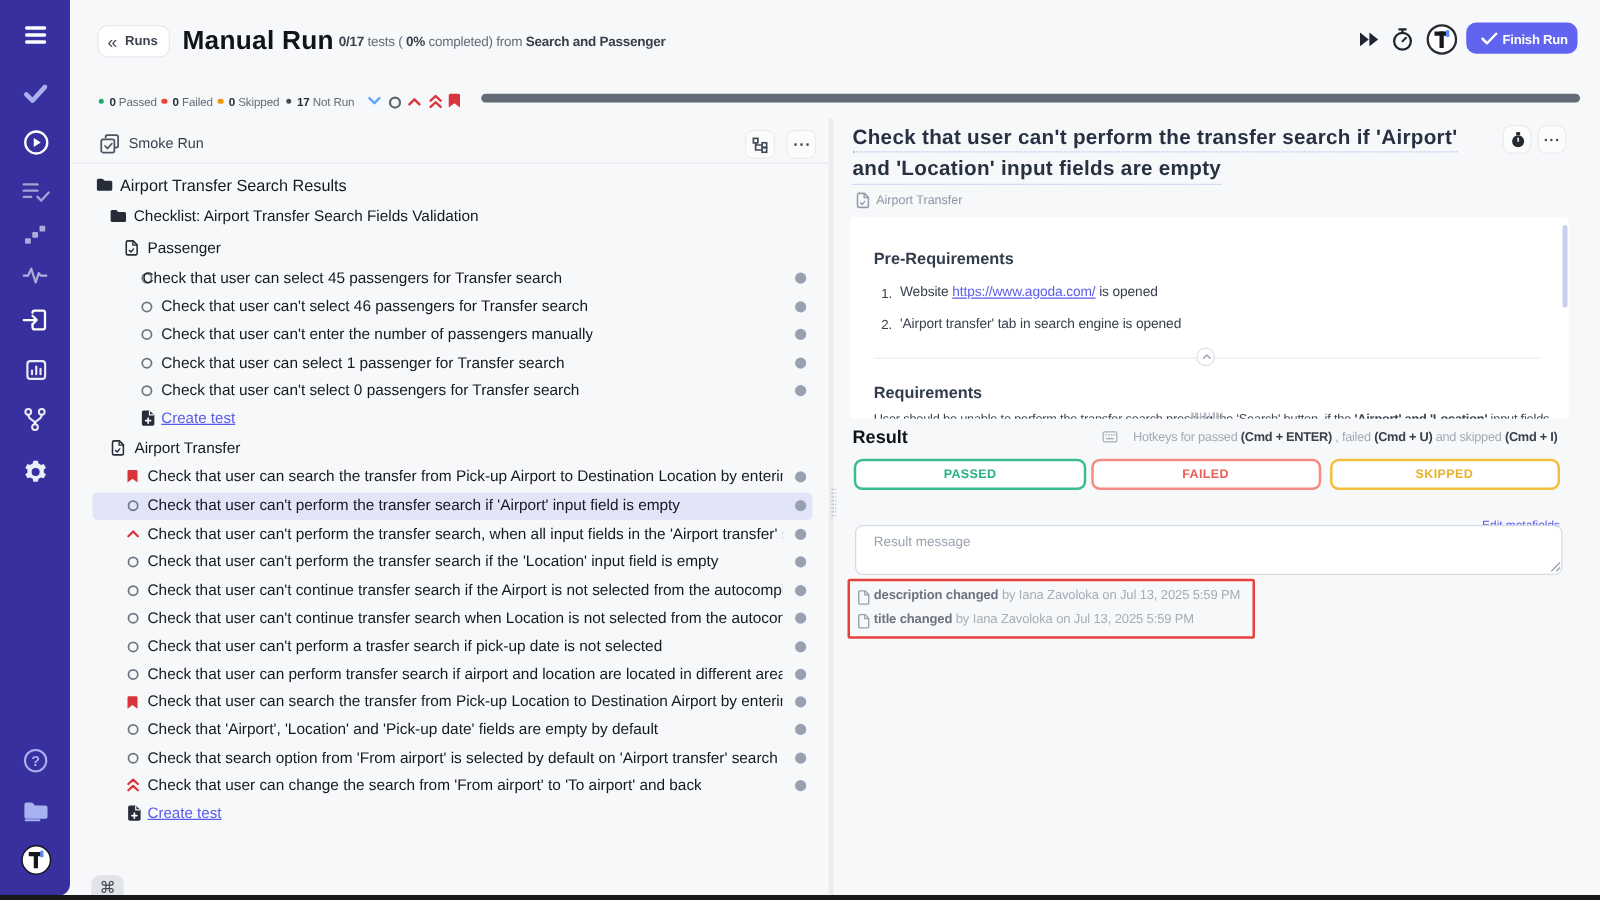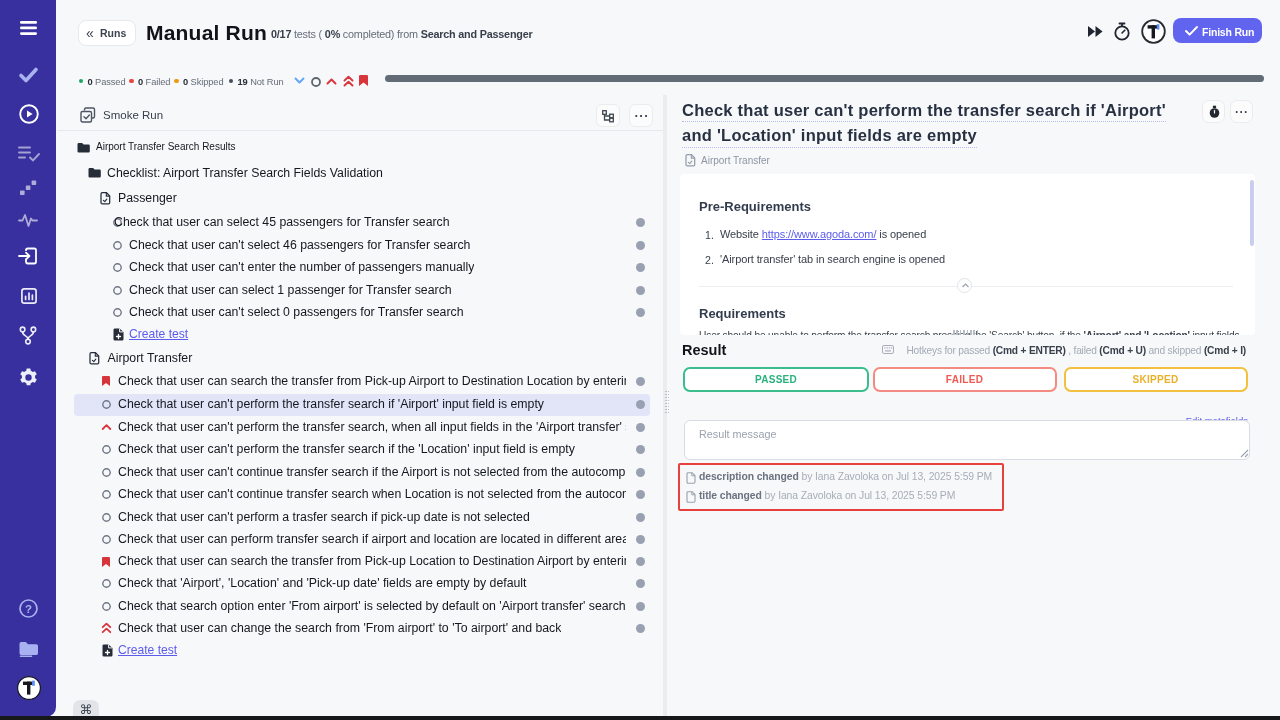--- a/index.html
+++ b/index.html
@@ -105,21 +105,21 @@
     <path d="M1 5 l3.6 3.6 L12 1" stroke="#fff" stroke-width="2" fill="none" stroke-linecap="round" stroke-linejoin="round"></path>
   </svg>
 <div class="abs nw" style="left:1202px;top:26px;font-size:10.5px;font-weight:bold;color:#fff;letter-spacing:-0.2px;">Finish Run</div>
 <div class="abs" style="left:78.8px;top:78.8px;width:4.4px;height:4.4px;border-radius:50%;background:#1da860;"></div>
 <div class="abs" style="left:129.3px;top:78.8px;width:4.4px;height:4.4px;border-radius:50%;background:#e8453c;"></div>
 <div class="abs" style="left:174.3px;top:78.8px;width:4.4px;height:4.4px;border-radius:50%;background:#eb9a0d;"></div>
 <div class="abs" style="left:228.8px;top:78.8px;width:4.4px;height:4.4px;border-radius:50%;background:#434c59;"></div>
 <div class="abs nw" style="left:87.5px;top:76.5px;font-size:9.3px;letter-spacing:-0.1px;color:#646c78;"><b style="color:#272d37;">0</b> Passed</div>
 <div class="abs nw" style="left:138px;top:76.5px;font-size:9.3px;letter-spacing:-0.1px;color:#646c78;"><b style="color:#272d37;">0</b> Failed</div>
 <div class="abs nw" style="left:183px;top:76.5px;font-size:9.3px;letter-spacing:-0.1px;color:#646c78;"><b style="color:#272d37;">0</b> Skipped</div>
-<div class="abs nw" style="left:237.5px;top:76.5px;font-size:9.3px;letter-spacing:-0.1px;color:#646c78;"><b style="color:#272d37;">19</b> Not Run</div>
+<div class="abs nw" style="left:237.5px;top:76.5px;font-size:9.3px;letter-spacing:-0.1px;color:#646c78;"><b style="color:#272d37;">17</b> Not Run</div>
 <svg class="abs" style="left:295px;top:78px;" width="9" height="6">
     <path d="M0.5 0.5 L4.5 4.5 L8.5 0.5" stroke="#62a5f8" stroke-width="1.9" fill="none" stroke-linecap="round" stroke-linejoin="round"></path>
   </svg>
 <svg class="abs" style="left:310.5px;top:76.5px;" width="10" height="10">
     <circle cx="5" cy="5" r="4" stroke="#5f6671" stroke-width="1.8" fill="none"></circle>
   </svg>
 <svg class="abs" style="left:327px;top:78px;" width="9" height="6">
     <path d="M0.5 5.5 L4.5 1.5 L8.5 5.5" stroke="#d8353c" stroke-width="1.9" fill="none" stroke-linecap="round" stroke-linejoin="round"></path>
   </svg>
 <svg class="abs" style="left:343.5px;top:75.5px;" width="9" height="11">
@@ -161,21 +161,21 @@
 <div class="abs" style="left:665px;top:405.5px;width:1.6px;height:1.6px;background:#b9bfc9;"></div>
 <div class="abs" style="left:667.6px;top:405.5px;width:1.6px;height:1.6px;background:#b9bfc9;"></div>
 <div class="abs" style="left:665px;top:408.5px;width:1.6px;height:1.6px;background:#b9bfc9;"></div>
 <div class="abs" style="left:667.6px;top:408.5px;width:1.6px;height:1.6px;background:#b9bfc9;"></div>
 <div class="abs" style="left:665px;top:411.5px;width:1.6px;height:1.6px;background:#b9bfc9;"></div>
 <div class="abs" style="left:667.6px;top:411.5px;width:1.6px;height:1.6px;background:#b9bfc9;"></div>
 <div class="abs" style="left:74px;top:393.5px;width:576px;height:22px;background:#e2e5f8;border-radius:4px;"></div>
 <svg class="abs" style="left:77px;top:142.2px;" width="13" height="11.5">
     <path fill="#262d38" d="M0.5 2.2 Q0.5 1 1.7 1 h3.4 l1.5 1.6 h5 Q12.8 2.6 12.8 3.8 v5.5 q0 1.2-1.2 1.2 H1.7 Q0.5 10.5 0.5 9.3 z"></path>
   </svg>
-<div class="abs nw" style="left:96px;top:140.8px;font-size:10px;color:#14181f;">Airport Transfer Search Results</div>
+<div class="abs nw" style="left:96px;top:140.8px;font-size:13px;color:#14181f;">Airport Transfer Search Results</div>
 <svg class="abs" style="left:88px;top:167.2px;" width="13" height="11.5">
     <path fill="#262d38" d="M0.5 2.2 Q0.5 1 1.7 1 h3.4 l1.5 1.6 h5 Q12.8 2.6 12.8 3.8 v5.5 q0 1.2-1.2 1.2 H1.7 Q0.5 10.5 0.5 9.3 z"></path>
   </svg>
 <div class="abs nw" style="left:107px;top:165.8px;font-size:12.3px;color:#14181f;">Checklist: Airport Transfer Search Fields Validation</div>
 <svg class="abs" style="left:99.5px;top:191.8px;" width="10.5" height="12.5">
     <path d="M1 2 Q1 0.7 2.3 0.7 h4.2 L9.7 3.9 v6.8 q0 1.2-1.2 1.2 H2.2 Q1 11.9 1 10.7 z" stroke="#262d38" stroke-width="1.25" fill="none"></path>
     <path d="M6.3 0.9 v3.2 h3.2" stroke="#262d38" stroke-width="1.1" fill="none"></path>
     <path d="M3.4 8.3 l1.4 1.3 2-2.5" stroke="#262d38" stroke-width="1.1" fill="none" stroke-linecap="round" stroke-linejoin="round"></path>
   </svg>
 <div class="abs nw" style="left:118px;top:190.8px;font-size:12.3px;color:#14181f;">Passenger</div>
@@ -262,21 +262,21 @@
 <div class="abs nw" style="left:118px;top:554.3px;max-width:508px;overflow:hidden;font-size:12.3px;color:#14181f;">Check that user can search the transfer from Pick-up Location to Destination Airport by entering</div>
 <div class="abs" style="left:635.5px;top:557.1px;width:9px;height:9px;border-radius:50%;background:#99a0b1;"></div>
 <svg class="abs" style="left:101.5px;top:579.1px;" width="9" height="9">
     <circle cx="4.5" cy="4.5" r="3.7" stroke="#6e7686" stroke-width="1.4" fill="none"></circle>
   </svg>
 <div class="abs nw" style="left:118px;top:576.3px;max-width:508px;overflow:hidden;font-size:12.3px;color:#14181f;">Check that 'Airport', 'Location' and 'Pick-up date' fields are empty by default</div>
 <div class="abs" style="left:635.5px;top:579.1px;width:9px;height:9px;border-radius:50%;background:#99a0b1;"></div>
 <svg class="abs" style="left:101.5px;top:601.6px;" width="9" height="9">
     <circle cx="4.5" cy="4.5" r="3.7" stroke="#6e7686" stroke-width="1.4" fill="none"></circle>
   </svg>
-<div class="abs nw" style="left:118px;top:598.8px;max-width:508px;overflow:hidden;font-size:12.3px;color:#14181f;">Check that search option enter 'From airport' is selected by default on 'Airport transfer' search</div>
+<div class="abs nw" style="left:118px;top:598.8px;max-width:508px;overflow:hidden;font-size:12.3px;color:#14181f;">Check that search option from 'From airport' is selected by default on 'Airport transfer' search</div>
 <div class="abs" style="left:635.5px;top:601.6px;width:9px;height:9px;border-radius:50%;background:#99a0b1;"></div>
 <svg class="abs" style="left:101.5px;top:623.0px;" width="9" height="11">
     <path d="M0.7 4.2 L4.5 0.7 L8.3 4.2 M0.7 9.2 L4.5 5.7 L8.3 9.2" stroke="#d7353c" stroke-width="1.8" fill="none" stroke-linecap="round" stroke-linejoin="round"></path>
   </svg>
 <div class="abs nw" style="left:118px;top:620.8px;max-width:508px;overflow:hidden;font-size:12.3px;color:#14181f;">Check that user can change the search from 'From airport' to 'To airport' and back</div>
 <div class="abs" style="left:635.5px;top:623.6px;width:9px;height:9px;border-radius:50%;background:#99a0b1;"></div>
 <svg class="abs" style="left:101.5px;top:644.3px;" width="11" height="13">
     <path d="M0.5 1.8 Q0.5 0.4 1.9 0.4 h4.6 L10.5 4 v7.2 q0 1.4-1.4 1.4 H1.9 Q0.5 12.6 0.5 11.2 z" fill="#262d38"></path>
     <path d="M6.6 0.6 v3.3 h3.5" stroke="#f7f8fa" stroke-width="1" fill="none"></path>
     <path d="M5.5 6.5 v4 M3.5 8.5 h4" stroke="#fff" stroke-width="1.3" stroke-linecap="round"></path>

